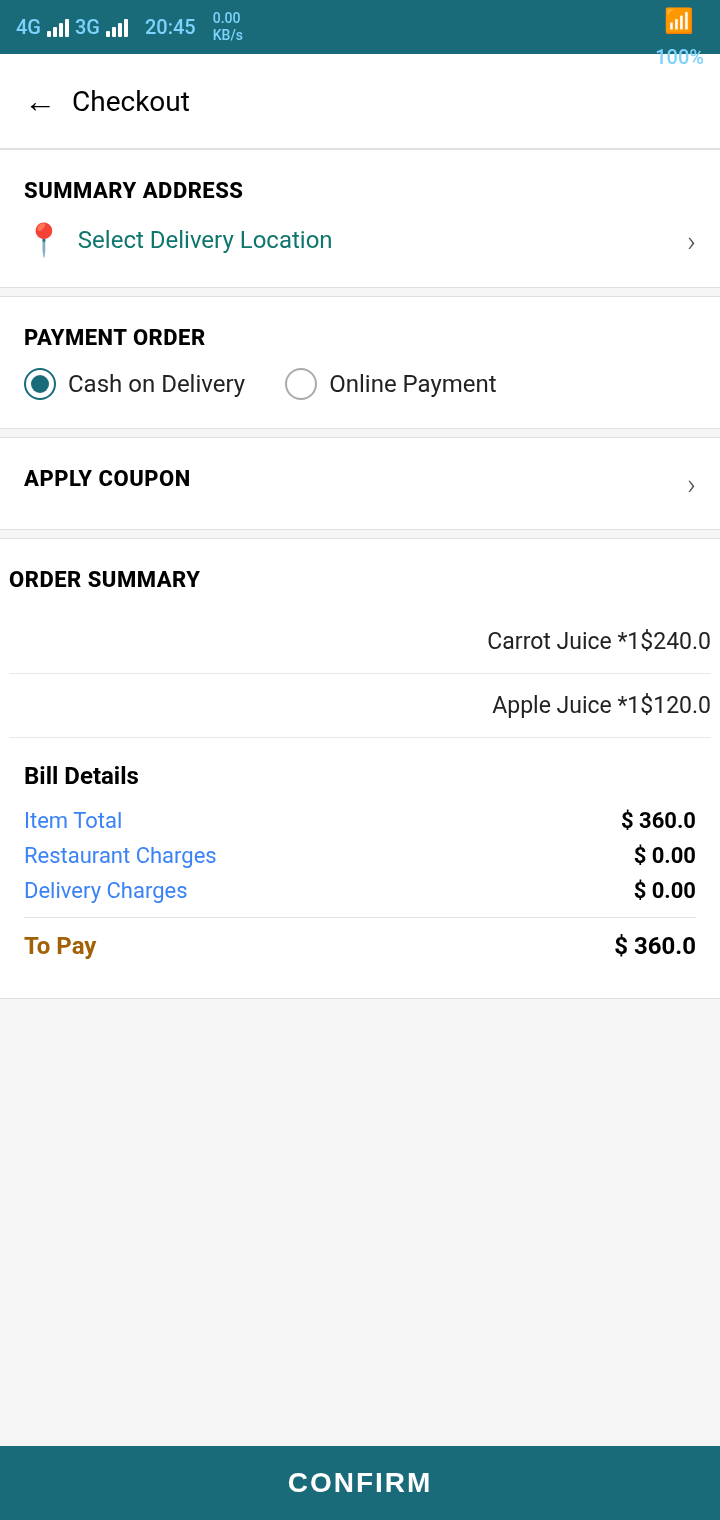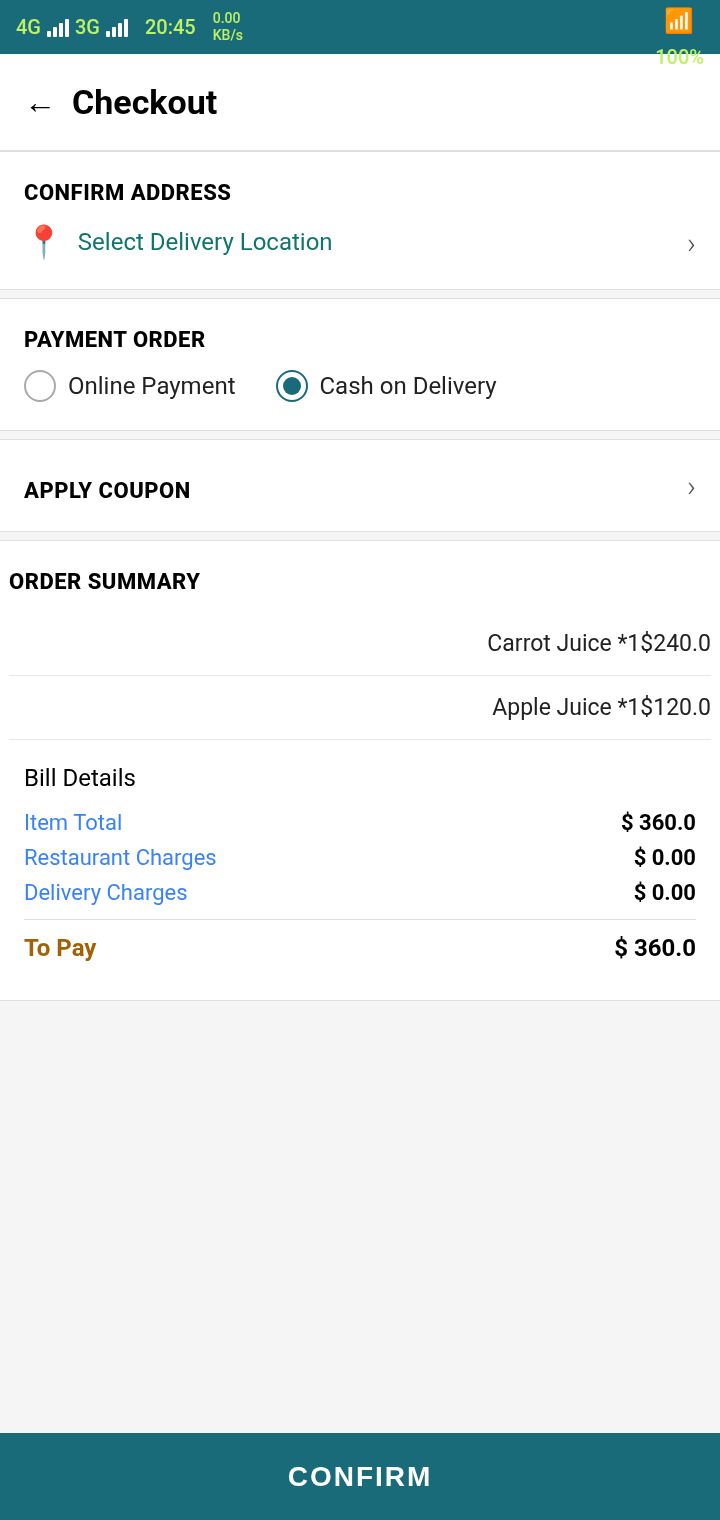--- a/index.html
+++ b/index.html
@@ -8,21 +8,21 @@
       width: 720px;
       min-height: 1520px;
       font-family: 'Roboto', Arial, sans-serif;
       background: #f5f5f5;
       position: relative;
     }
 
     
     .status-bar {
       background: #1a6b7a;
-      color: #bef264;
+      color: #7dd3fc;
       height: 54px;
       display: flex;
       align-items: center;
       justify-content: space-between;
       padding: 0 16px;
       font-size: 22px;
       font-weight: 500;
     }
     .status-left {
       display: flex;
@@ -82,22 +82,22 @@
       gap: 16px;
       border-bottom: 1px solid #e0e0e0;
     }
     .back-arrow {
       font-size: 32px;
       font-weight: bold;
       cursor: pointer;
       color: #000;
     }
     .header-title {
-      font-size: 34px;
-      font-weight: 700;
+      font-size: 28px;
+      font-weight: 400;
       color: #000;
     }
 
     
     .section {
       background: white;
       margin-bottom: 8px;
       padding: 28px 24px;
       border-top: 1px solid #e0e0e0;
       border-bottom: 1px solid #e0e0e0;
@@ -170,21 +170,21 @@
       border-color: #aaa;
     }
     .payment-label {
       font-size: 24px;
       color: #222;
     }
 
     
     .coupon-row {
       display: flex;
-      align-items: flex-end;
+      align-items: flex-start;
       justify-content: space-between;
     }
     .coupon-title {
       font-size: 22px;
       font-weight: 800;
       color: #000;
       letter-spacing: 0.5px;
     }
 
     
@@ -212,21 +212,21 @@
       font-size: 23px;
       color: #222;
     }
 
     
     .bill-details {
       padding: 24px 24px 28px;
     }
     .bill-title {
       font-size: 24px;
-      font-weight: 400;
+      font-weight: 700;
       color: #000;
       margin-bottom: 18px;
     }
     .bill-row {
       display: flex;
       justify-content: space-between;
       align-items: center;
       margin-bottom: 10px;
     }
     .bill-label {
@@ -259,21 +259,21 @@
       height: 200px;
       background: #f5f5f5;
     }
 
     
     .confirm-btn {
       position: fixed;
       bottom: 0;
       left: 0;
       width: 720px;
-      height: 87px;
+      height: 74px;
       background: #1a6b7a;
       color: white;
       font-size: 28px;
       font-weight: 700;
       letter-spacing: 2px;
       border: none;
       cursor: pointer;
       display: flex;
       align-items: center;
       justify-content: center;
@@ -315,42 +315,42 @@
     </div>
   </div>
 </div>
 
 <div class="header">
   <span class="back-arrow">←</span>
   <span class="header-title">Checkout</span>
 </div>
 
 <div class="section">
-  <div class="section-title">CONFIRM ADDRESS</div>
+  <div class="section-title">SUMMARY ADDRESS</div>
   <div class="delivery-row">
     <div class="delivery-left">
       <span class="location-icon">📍</span>
       <span class="delivery-text">Select Delivery Location</span>
     </div>
     <span class="chevron-right">›</span>
   </div>
 </div>
 
 <div class="section">
   <div class="section-title">PAYMENT ORDER</div>
   <div class="payment-options">
-    <div class="payment-option">
-      <div class="radio-outer unselected"></div>
-      <span class="payment-label">Online Payment</span>
-    </div>
     <div class="payment-option">
       <div class="radio-outer selected">
         <div class="radio-inner"></div>
       </div>
       <span class="payment-label">Cash on Delivery</span>
+    </div>
+    <div class="payment-option">
+      <div class="radio-outer unselected"></div>
+      <span class="payment-label">Online Payment</span>
     </div>
   </div>
 </div>
 
 <div class="section">
   <div class="coupon-row">
     <span class="coupon-title">APPLY COUPON</span>
     <span class="chevron-right">›</span>
   </div>
 </div>

